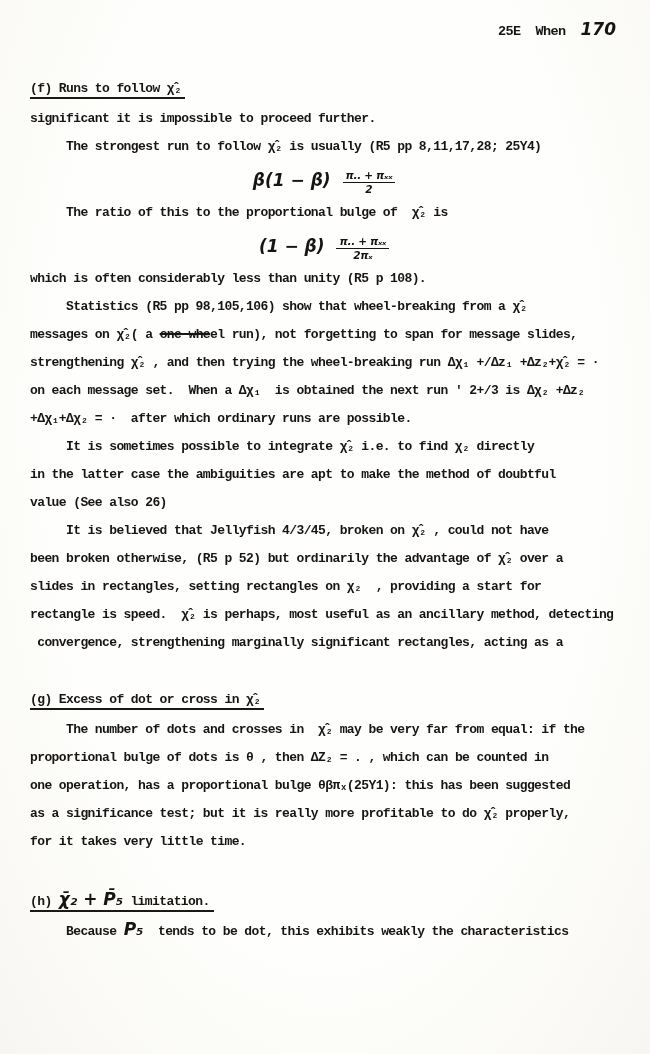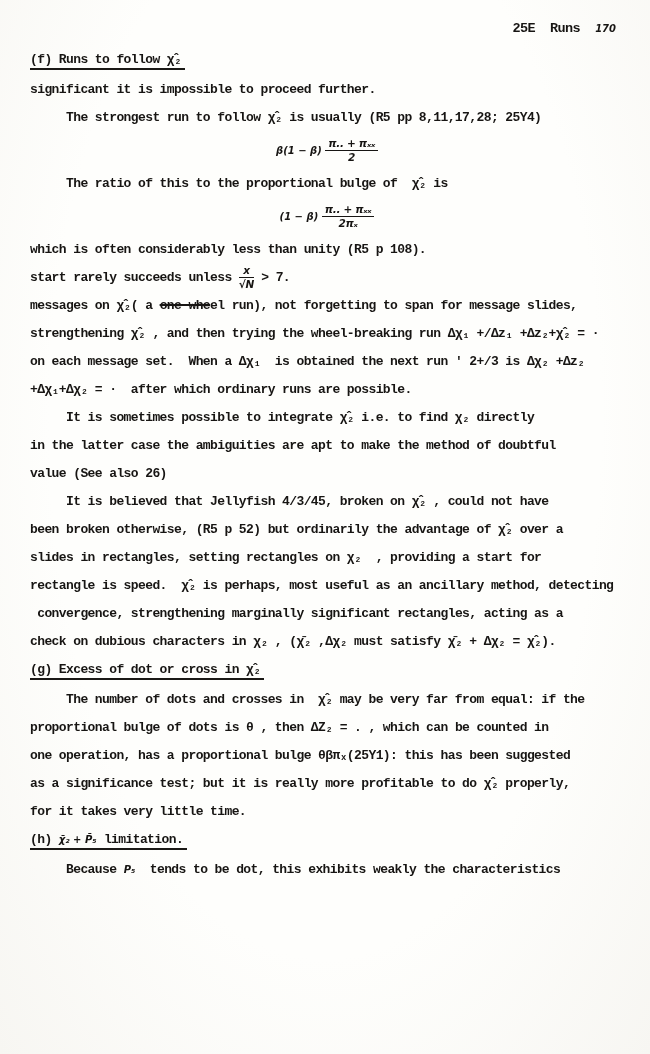--- a/index.html
+++ b/index.html
@@ -23,78 +23,77 @@
     letter-spacing:-0.6px;
     line-height:28px;
     height:28px;
   }
   .line.header {
     text-align:right;
     height:34px; line-height:34px;
     padding-right:8px;
     font-size:13.5px;
   }
-  .line.heading { height:30px; }
+  .line.heading { height:30px;margin-top:29px; }
   .line.heading .u {
     border-bottom:2px solid #1b1916;
     padding-bottom:1px; padding-right:4px;
   }
   .line.ind { padding-left:36px; }
   .line.formula {
     text-align:center;
     height:38px; line-height:38px;
     font-size:12px;
   }
   .hw {
     font-family:"DejaVu Sans", sans-serif;
     font-style:italic;
     font-weight:bold;
     letter-spacing:0;
-    font-size:10px;
+    font-size:17px;
     text-align:right;
   }
   .frac {
     display:inline-block;
     vertical-align:middle;
     text-align:center;
     line-height:1.1;
     font-size:10.5px;
     letter-spacing:-0.3px;
-    margin:0 0;
+    margin:0 6px;
   }
   .frac .n { display:block; border-bottom:1.4px solid #171513; padding:0 3px 1px 3px; }
   .frac .d { display:block; padding-top:1px; }
   s { text-decoration:line-through; text-decoration-thickness:2px; }
 </style>
 </head>
 <body>
 
 <div class="page" id="doc">
-    <div class="line header"><span>25E  Runs  </span><span class="hw">170</span></div>
+    <div class="line header"><span>25E  When  </span><span class="hw">170</span></div>
     <div class="line heading"><span class="u"><span>(f) Runs to follow χ̂₂</span></span></div>
     <div class="line body"><span>significant it is impossible to proceed further.</span></div>
     <div class="line body ind"><span>The strongest run to follow χ̂₂ is usually (R5 pp 8,11,17,28; 25Y4)</span></div>
     <div class="line formula"><span class="hw">β(1 − β) </span><span class="frac hw"><span class="n">π.. + πₓₓ</span><span class="d">2</span></span></div>
     <div class="line body ind"><span>The ratio of this to the proportional bulge of  χ̂₂ is</span></div>
     <div class="line formula"><span class="hw">(1 − β) </span><span class="frac hw"><span class="n">π.. + πₓₓ</span><span class="d">2πₓ</span></span></div>
     <div class="line body"><span>which is often considerably less than unity (R5 p 108).</span></div>
-    <div class="line body"><span>start rarely succeeds unless </span><span class="frac hw"><span class="n">x</span><span class="d">√N</span></span><span> &gt; 7.</span></div>
+    <div class="line body ind"><span>Statistics (R5 pp 98,105,106) show that wheel-breaking from a χ̂₂</span></div>
     <div class="line body"><span>messages on χ̂₂( a </span><s>one-whe</s><span>el run), not forgetting to span for message slides,</span></div>
     <div class="line body"><span>strengthening χ̂₂ , and then trying the wheel-breaking run Δχ₁ +/Δz₁ +Δz₂+χ̂₂ = ·</span></div>
     <div class="line body"><span>on each message set.  When a Δχ₁  is obtained the next run ' 2+/3 is Δχ₂ +Δz₂</span></div>
     <div class="line body"><span>+Δχ₁+Δχ₂ = ·  after which ordinary runs are possible.</span></div>
     <div class="line body ind"><span>It is sometimes possible to integrate χ̂₂ i.e. to find χ₂ directly</span></div>
     <div class="line body"><span>in the latter case the ambiguities are apt to make the method of doubtful</span></div>
     <div class="line body"><span>value (See also 26)</span></div>
     <div class="line body ind"><span>It is believed that Jellyfish 4/3/45, broken on χ̂₂ , could not have</span></div>
     <div class="line body"><span>been broken otherwise, (R5 p 52) but ordinarily the advantage of χ̂₂ over a</span></div>
     <div class="line body"><span>slides in rectangles, setting rectangles on χ₂  , providing a start for</span></div>
     <div class="line body"><span>rectangle is speed.  χ̂₂ is perhaps, most useful as an ancillary method, detecting</span></div>
     <div class="line body"><span> convergence, strengthening marginally significant rectangles, acting as a</span></div>
-    <div class="line body"><span>check on dubious characters in χ₂ , (χ̄₂ ,Δχ₂ must satisfy χ̄₂ + Δχ₂ = χ̂₂).</span></div>
     <div class="line heading"><span class="u"><span>(g) Excess of dot or cross in χ̂₂</span></span></div>
     <div class="line body ind"><span>The number of dots and crosses in  χ̂₂ may be very far from equal: if the</span></div>
     <div class="line body"><span>proportional bulge of dots is θ , then ΔZ₂ = . , which can be counted in</span></div>
     <div class="line body"><span>one operation, has a proportional bulge θβπₓ(25Y1): this has been suggested</span></div>
     <div class="line body"><span>as a significance test; but it is really more profitable to do χ̂₂ properly,</span></div>
     <div class="line body"><span>for it takes very little time.</span></div>
     <div class="line heading"><span class="u"><span>(h) </span><span class="hw">χ̄₂ + P̄₅</span><span> limitation.</span></span></div>
     <div class="line body ind"><span>Because </span><span class="hw">P₅</span><span>  tends to be dot, this exhibits weakly the characteristics</span></div>
   </div>
 

